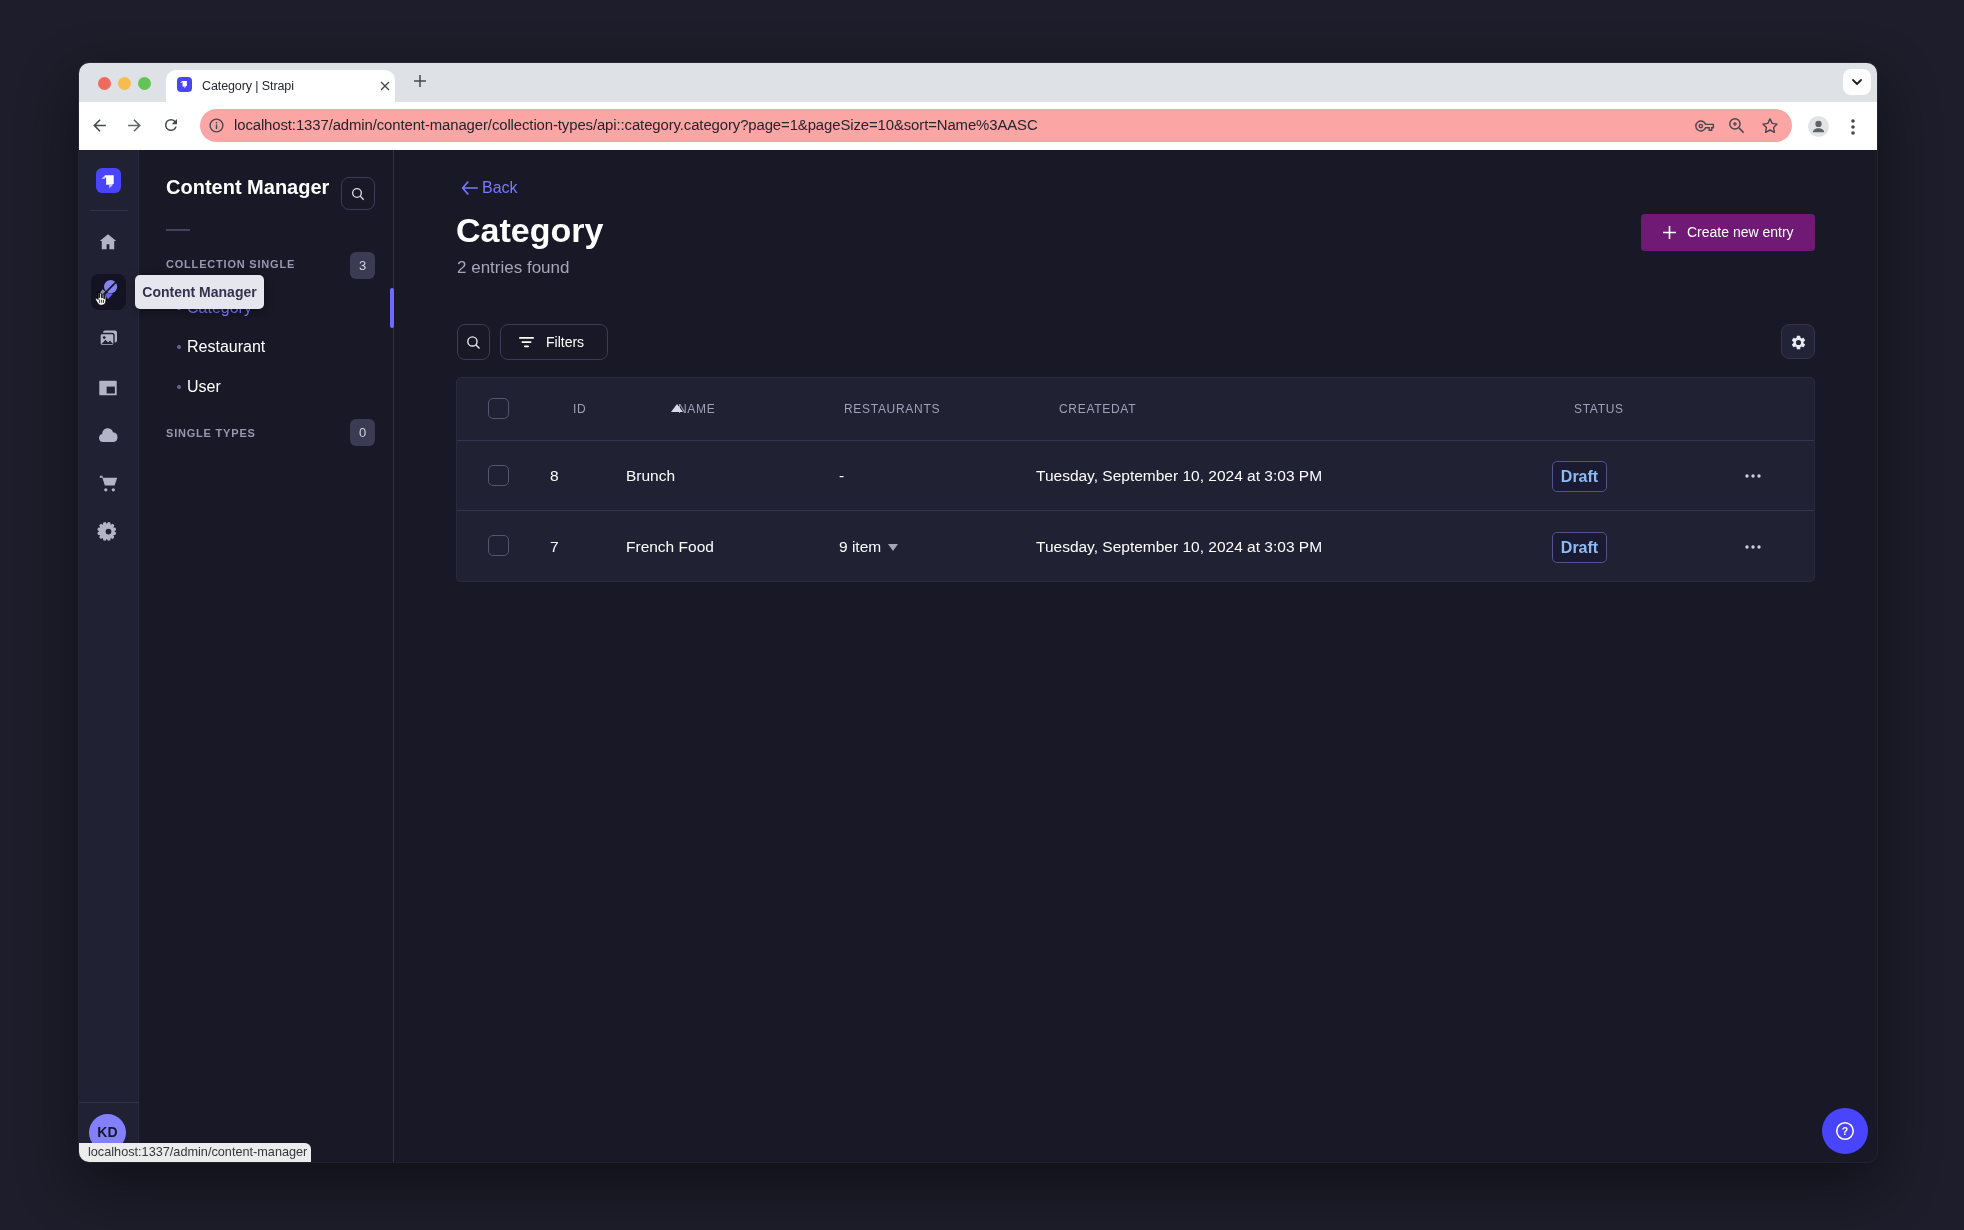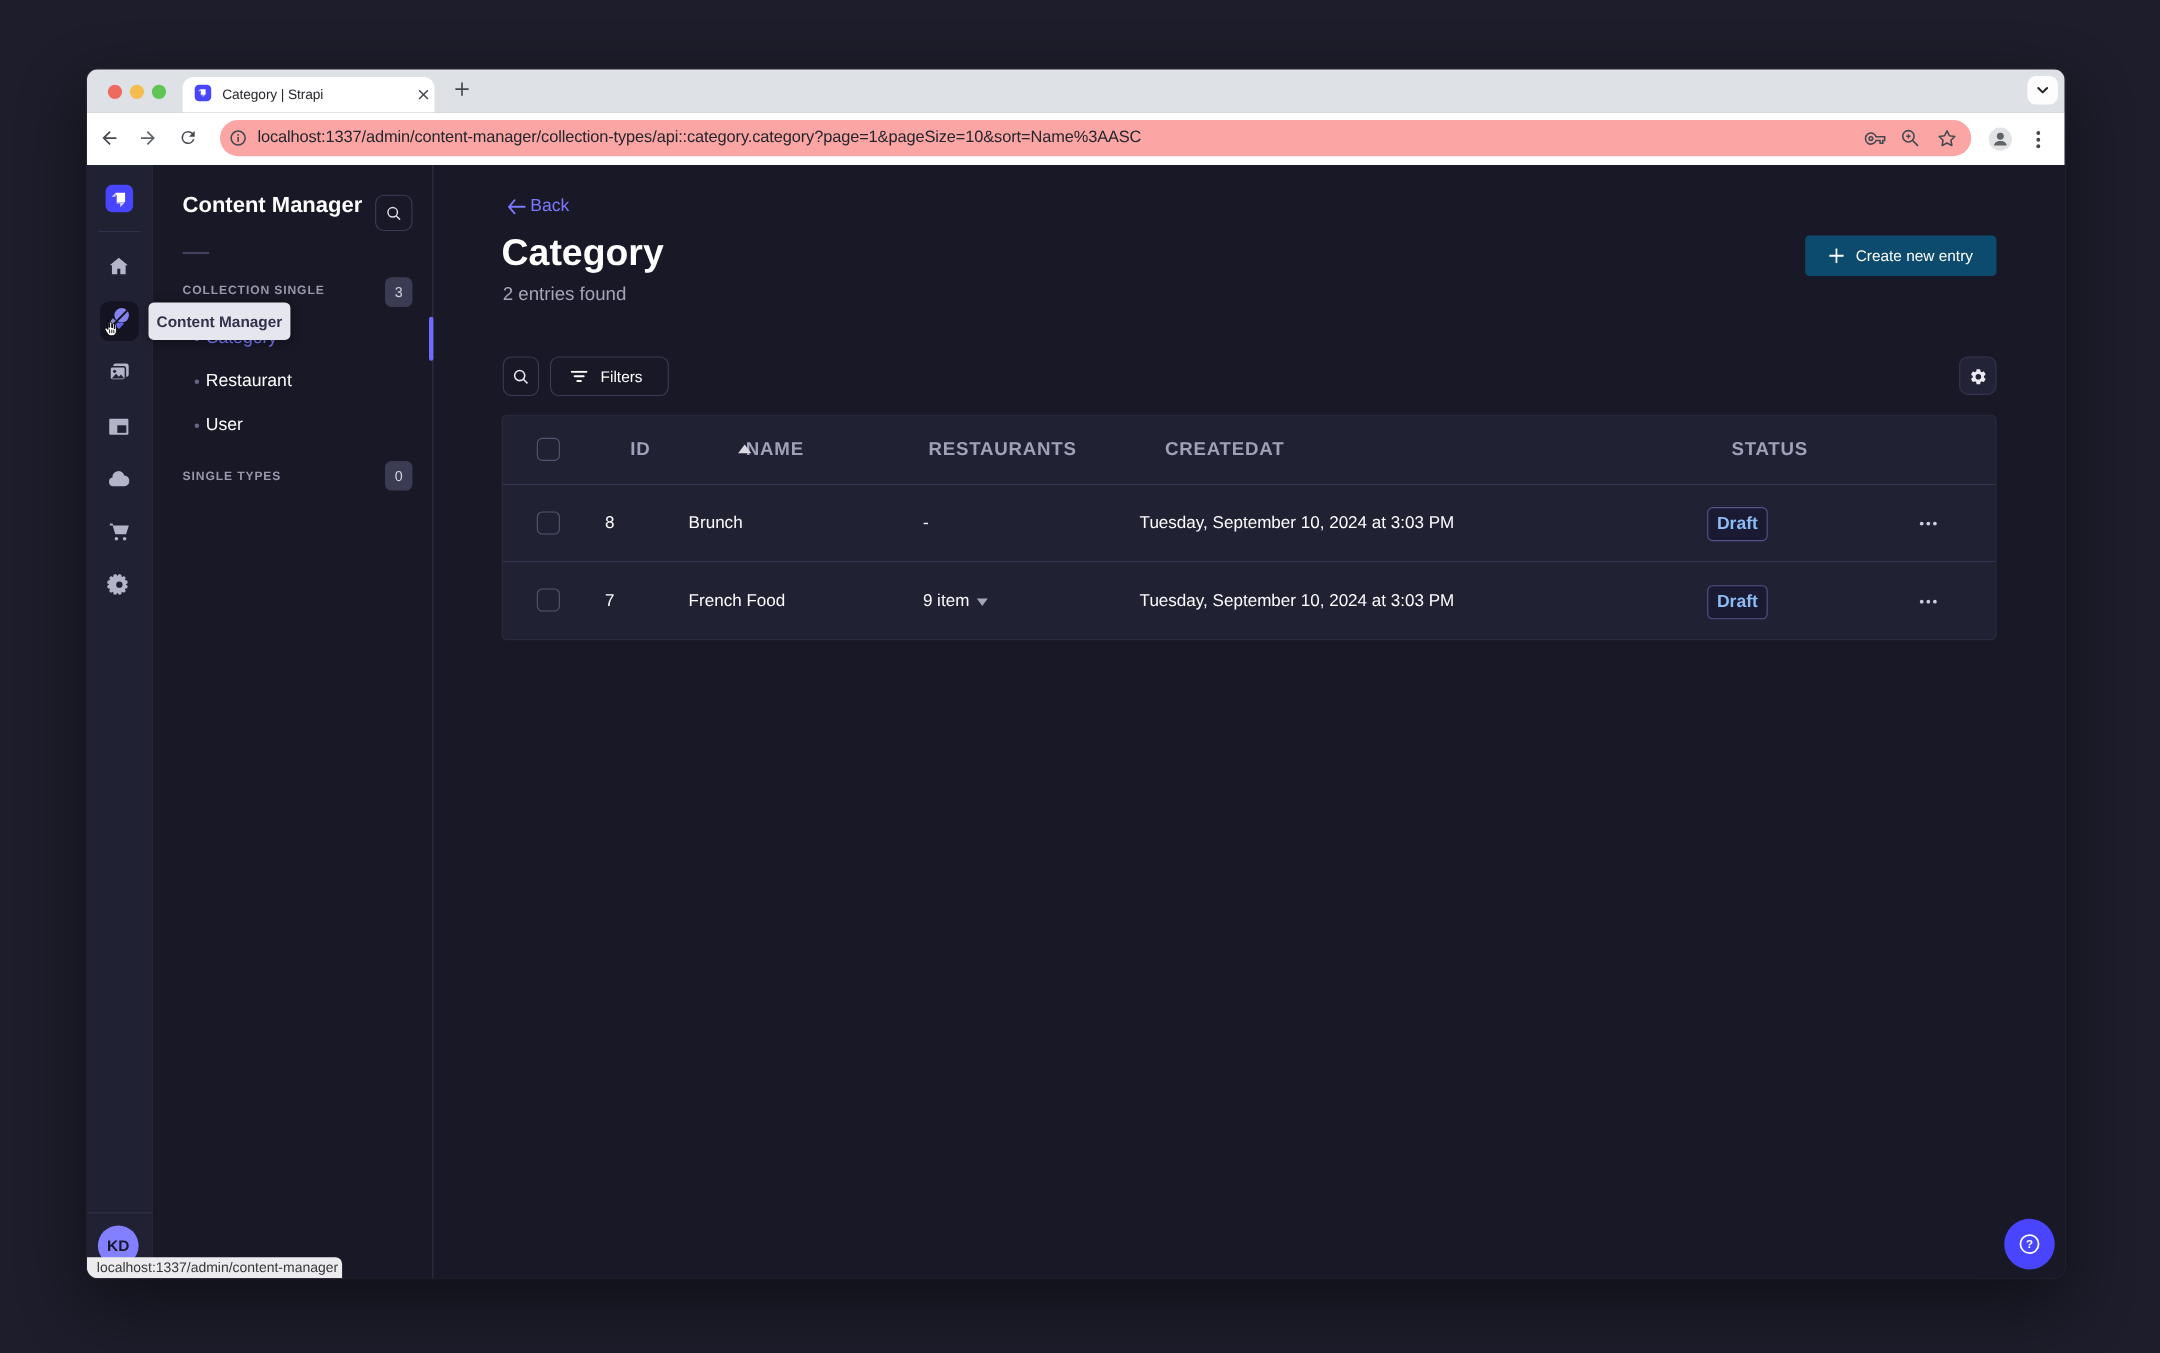--- a/index.html
+++ b/index.html
@@ -34,31 +34,31 @@
 .snlabel{font-size:11px;font-weight:bold;color:#9898ad;letter-spacing:.8px;position:absolute;left:27px;line-height:12px;}
 .snbadge{position:absolute;left:211px;width:25px;height:27px;border-radius:6px;background:#3b3b54;color:#d3d3e0;font-size:13px;text-align:center;line-height:27px;font-weight:400;}
 .snitem{position:absolute;left:48px;line-height:16px;font-size:16px;font-weight:500;color:#ffffff;}
 .bullet{position:absolute;left:38px;width:4px;height:4px;border-radius:50%;background:#66668a;}
 .indicator{position:absolute;left:251px;top:138px;width:4px;height:40px;border-radius:2px;background:#6e6aff;}
 .tooltip{position:absolute;left:56px;top:125px;width:129px;height:34px;border-radius:5px;background:#e6e6ee;color:#32324d;font-size:14px;font-weight:bold;text-align:center;line-height:34px;box-shadow:0 2px 10px rgba(0,0,0,.35);}
 
 .backrow{position:absolute;left:403px;top:38px;font-size:16px;font-weight:500;color:#7b79ff;transform:translateY(-50%);}
 .title{position:absolute;left:377px;top:59px;font-size:34px;font-weight:bold;color:#fff;line-height:42px;}
 .subtitle{position:absolute;left:378px;top:108px;font-size:17px;color:#a5a5ba;line-height:20px;}
-.createbtn{position:absolute;left:1562px;top:64px;width:174px;height:37px;border-radius:4px;background:#0c4a6e;color:#fff;font-size:14px;font-weight:500;}
+.createbtn{position:absolute;left:1562px;top:64px;width:174px;height:37px;border-radius:4px;background:#701a75;color:#fff;font-size:14px;font-weight:500;}
 .createbtn span{position:absolute;left:46px;top:0;line-height:37px;}
 .iconbtn{position:absolute;border-radius:8px;border:1px solid #3b3b57;}
 .filtersbtn{position:absolute;left:421px;top:174px;width:108px;height:36px;border-radius:8px;border:1px solid #3b3b57;color:#fff;font-size:14px;font-weight:500;}
 .filtersbtn span{position:absolute;left:45px;top:0;line-height:34px;}
 .gearbtn{position:absolute;left:1702px;top:174px;width:34px;height:35px;border-radius:8px;border:1px solid #34344f;background:#232338;}
 
 .card{position:absolute;left:377px;top:227px;width:1359px;height:205px;background:#212134;border-radius:5px;border:1px solid #2b2b40;}
 .hsep{position:absolute;left:0;width:1357px;height:1px;background:#343450;}
 .chk{position:absolute;width:21px;height:21px;border-radius:5px;border:1px solid #55556f;}
-.hlabel{position:absolute;font-size:17px;font-weight:bold;color:#a0a0b8;letter-spacing:.7px;line-height:12px;padding-left:23px;}
+.hlabel{position:absolute;font-size:12px;font-weight:normal;color:#a0a0b8;letter-spacing:.7px;line-height:12px;padding-left:23px;}
 .cell{position:absolute;font-size:15.5px;color:#fdfdff;line-height:16px;}
 .sortup{position:absolute;width:0;height:0;border-left:6px solid transparent;border-right:6px solid transparent;border-bottom:8px solid #d9d9e3;}
 .ddown{position:absolute;width:0;height:0;border-left:5.5px solid transparent;border-right:5.5px solid transparent;border-top:7px solid #a5a5ba;}
 .draft{position:absolute;left:1095px;width:55px;height:31px;border-radius:5px;background:#1a1a33;border:1px solid #54548a;color:#8dbcf5;font-size:16px;font-weight:bold;text-align:center;line-height:29px;}
 .help{position:absolute;left:1743px;top:958px;width:46px;height:46px;border-radius:50%;background:#4945ff;}
 .status{position:absolute;left:0;top:1080px;width:232px;height:19px;background:#ececee;border-radius:0 6px 0 0;font-size:12.7px;color:#35363a;line-height:19px;padding-left:9px;}
 </style>
 </head>
 <body>
 <div class="win">

